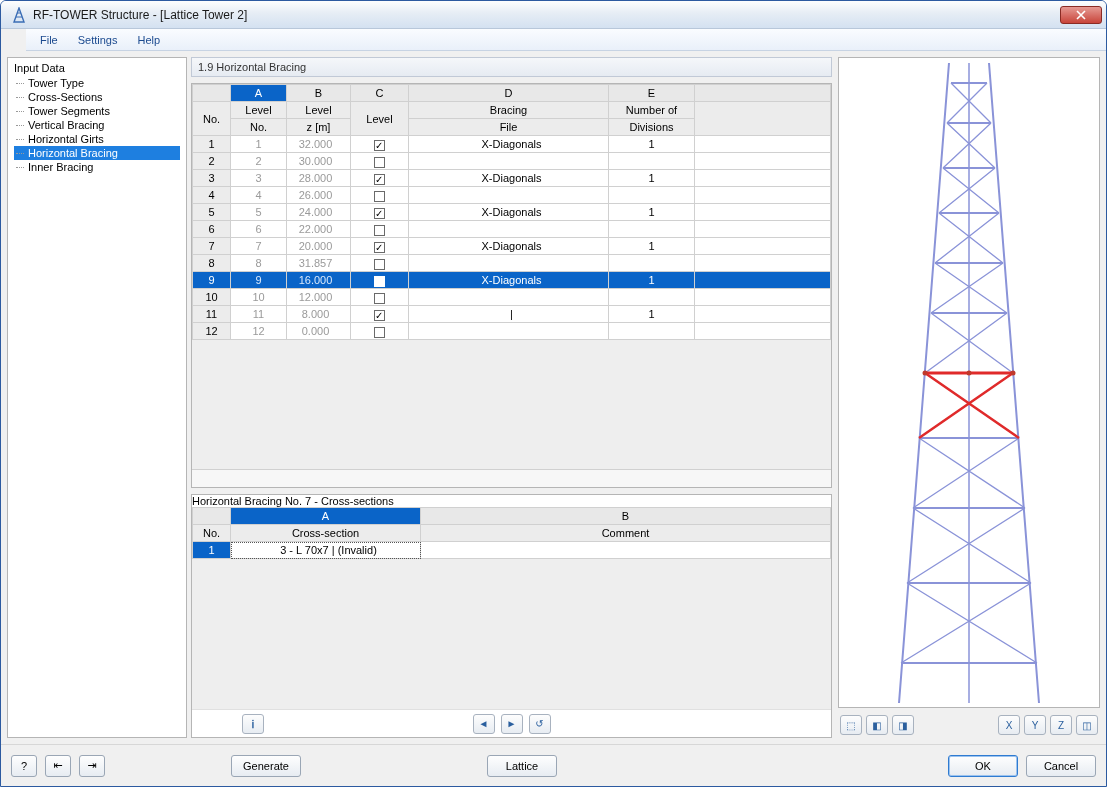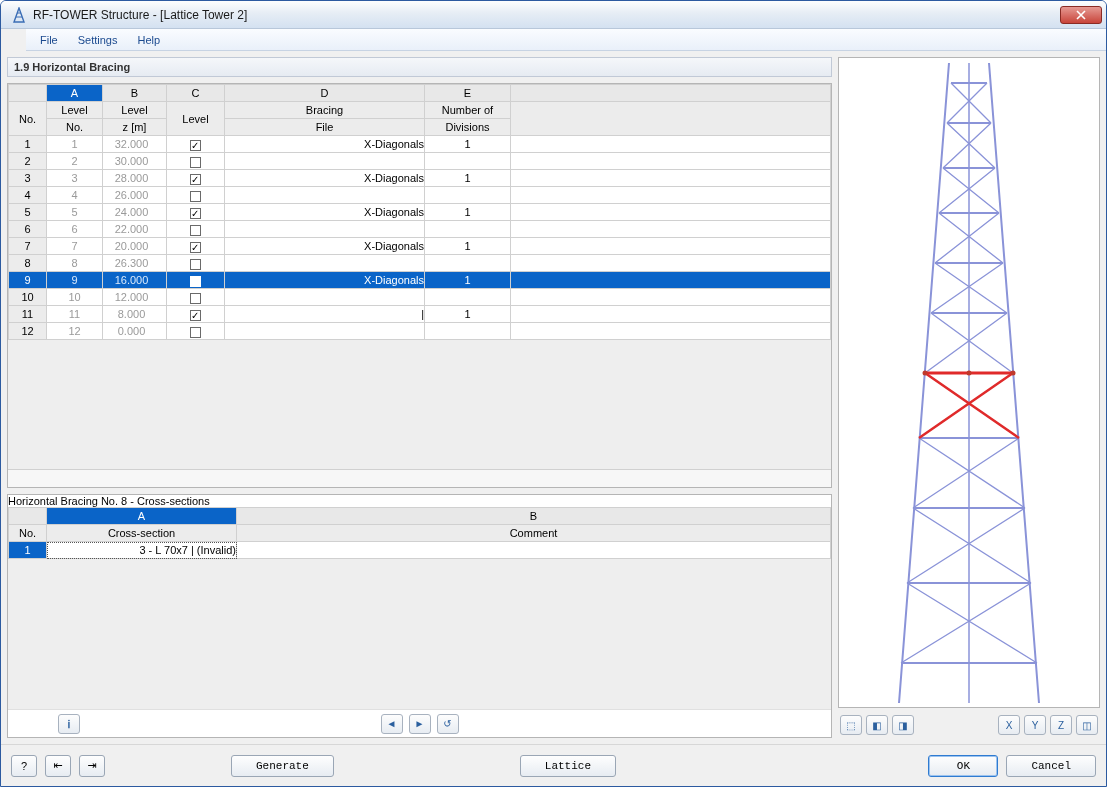--- a/index.html
+++ b/index.html
@@ -13,48 +13,48 @@
   .menubar { height: 22px; background: linear-gradient(#fafcff,#e9f0fa); border-bottom: 1px solid #c7d3e3; display: flex; align-items: center; padding: 0 8px; gap: 8px; margin-left: 25px; }
   .menubar span { padding: 2px 6px; color: #1b4a8f; cursor: pointer; }
   .body { flex: 1; display: flex; padding: 6px; gap: 4px; background: #f0f0f0; }
   .sidebar { width: 180px; background: #fff; border: 1px solid #b5b5b5; padding: 4px 6px; }
   .sidebar .hdr { color: #000; margin-bottom: 2px; }
   .tree-item { padding: 1px 2px 1px 14px; position: relative; color: #000; cursor: pointer; white-space: nowrap; }
   .tree-item::before { content: ""; position: absolute; left: 2px; top: 50%; width: 8px; border-top: 1px dotted #999; }
   .tree-item.selected { background: #1e7fe0; color: #fff; }
   .main { flex: 1; display: flex; gap: 6px; }
   .center { flex: 1; display: flex; flex-direction: column; gap: 6px; }
-  .panel-title { background: linear-gradient(#f5f7fa,#e6ebf2); border: 1px solid #c1c9d6; padding: 3px 6px; font-weight: bold; color: #333; }
+  .panel-title { background: linear-gradient(#f5f7fa,#e6ebf2); border: 1px solid #c1c9d6; padding: 3px 6px; font-weight: normal; color: #333; }
   .grid-wrap { border: 1px solid #b5b5b5; background: #fff; flex: 0 0 auto; display: flex; flex-direction: column; }
   table { border-collapse: collapse; width: 100%; table-layout: fixed; }
   th, td { border: 1px solid #d0d0d0; padding: 0; height: 16px; line-height: 16px; text-align: center; background: #fff; }
   th { background: #ececec; font-weight: normal; }
   th.colhdr { background: #ececec; }
   th.letter { background: #e8e8e8; height: 15px; }
   th.letter.sel, td.rowhdr.sel { background: #0a64c8; color: #fff; }
   td.rowhdr { background: #ececec; font-weight: normal; width: 34px; }
   td.dim { color: #9a9a9a; }
   td.r { padding-right: 6px; }
-  td.l { text-align: right; padding-left: 6px; }
+  td.l { text-align: center; padding-left: 6px; }
   tr.selected td { background: #0a64c8; color: #fff; }
   tr.selected td.dim { color: #d8e8fb; }
   .chk { display: inline-block; width: 11px; height: 11px; border: 1px solid #6a6a6a; background: #fff; position: relative; vertical-align: middle; }
   .chk.on::after { content: "✓"; position: absolute; top: -3px; left: 0; font-size: 10px; color: #000; }
   tr.selected .chk { border-color: #fff; }
   tr.selected .chk.on::after { color: #fff; }
   .nav-row { height: 28px; display: flex; align-items: center; justify-content: center; gap: 6px; border-top: 1px solid #e0e0e0; position: relative; }
   .nav-row .info { position: absolute; left: 50px; }
   .btn-sm { width: 22px; height: 20px; border: 1px solid #a8b2bf; border-radius: 3px; background: linear-gradient(#fdfdfd,#e7ecf2); display: inline-flex; align-items: center; justify-content: center; cursor: pointer; color: #2a5f9e; font-size: 10px; }
   .right { width: 262px; display: flex; flex-direction: column; gap: 4px; }
   .viewer3d { flex: 1; border: 1px solid #b5b5b5; background: #fff; display: flex; align-items: center; justify-content: center; overflow: hidden; }
   .viewer-tools { height: 26px; display: flex; align-items: center; gap: 4px; padding: 0 2px; }
   .viewer-tools .spacer { flex: 1; }
   .footer { height: 42px; border-top: 1px solid #d7d7d7; display: flex; align-items: center; padding: 0 10px; gap: 8px; background: #f0f0f0; }
   .footer .spacer { flex: 1; }
-  .btn { min-width: 70px; height: 22px; border: 1px solid #9aa6b5; border-radius: 3px; background: linear-gradient(#fefefe,#e7ecf2); padding: 0 24px; cursor: pointer; font-family: Liberation Mono, monospace; }
+  .btn { min-width: 70px; height: 22px; border: 1px solid #9aa6b5; border-radius: 3px; background: linear-gradient(#fefefe,#e7ecf2); padding: 0 8px; cursor: pointer; }
   .btn.primary { border-color: #2f7bd1; box-shadow: 0 0 0 1px #9cc3ef inset; }
   .icon-btn { width: 26px; height: 22px; border: 1px solid #9aa6b5; border-radius: 3px; background: linear-gradient(#fefefe,#e7ecf2); cursor: pointer; display: inline-flex; align-items: center; justify-content: center; }
   .section-sub { border: 1px solid #b5b5b5; background: #fff; flex: 1; display: flex; flex-direction: column; }
   .filler { flex: 1; background: #eee; }
   col.no { width: 38px; } col.a { width: 56px; } col.b { width: 64px; } col.cc { width: 58px; } col.d { width: 200px; } col.e { width: 86px; } col.pad {}
 </style>
 </head>
 <body>
 
 <div class="window">
@@ -75,20 +75,32 @@
   </div>
 
   <div class="menubar">
     <span>File</span>
     <span>Settings</span>
     <span>Help</span>
   </div>
 
   <div class="body">
 
+    <div class="sidebar">
+      <div class="hdr">Input Data</div>
+      <div id="tree">
+          <div class="tree-item">Tower Type</div>
+          <div class="tree-item">Cross-Sections</div>
+          <div class="tree-item">Tower Segments</div>
+          <div class="tree-item">Vertical Bracing</div>
+          <div class="tree-item">Horizontal Girts</div>
+          <div class="tree-item selected">Horizontal Bracing</div>
+          <div class="tree-item">Inner Bracing</div>
+        </div>
+    </div>
 
     <div class="main">
       <div class="center">
 
         <div class="panel-title">1.9 Horizontal Bracing</div>
 
         <div class="grid-wrap" style="height:405px">
           <table>
             <colgroup>
                 <col class="no">
@@ -185,21 +197,21 @@
                   <td class="dim">7</td>
                   <td class="dim r">20.000</td>
                   <td><span class="chk on"></span></td>
                   <td class="l">X-Diagonals</td>
                   <td>1</td>
                   <td></td>
                 </tr>
                 <tr>
                   <td class="rowhdr ">8</td>
                   <td class="dim">8</td>
-                  <td class="dim r">26.300</td>
+                  <td class="dim r">31.857</td>
                   <td><span class="chk "></span></td>
                   <td class="l"></td>
                   <td></td>
                   <td></td>
                 </tr>
                 <tr class="selected">
                   <td class="rowhdr sel">9</td>
                   <td class="dim">9</td>
                   <td class="dim r">16.000</td>
                   <td><span class="chk on"></span></td>
@@ -234,21 +246,21 @@
                   <td></td>
                   <td></td>
                 </tr>
               </tbody>
           </table>
           <div class="filler"></div>
           <div style="height:18px;border-top:1px solid #d0d0d0;background:#f7f7f7"></div>
         </div>
 
         <div class="section-sub">
-          <div class="subhdr">Horizontal Bracing No. 8  -  Cross-sections</div>
+          <div class="subhdr">Horizontal Bracing No. 7  -  Cross-sections</div>
           <table>
             <colgroup>
                 <col style="width:38px">
                 <col style="width:190px">
                 <col>
               </colgroup>
             <thead>
               <tr>
                 <th class="letter"></th>
                 <th class="letter sel">A</th>

